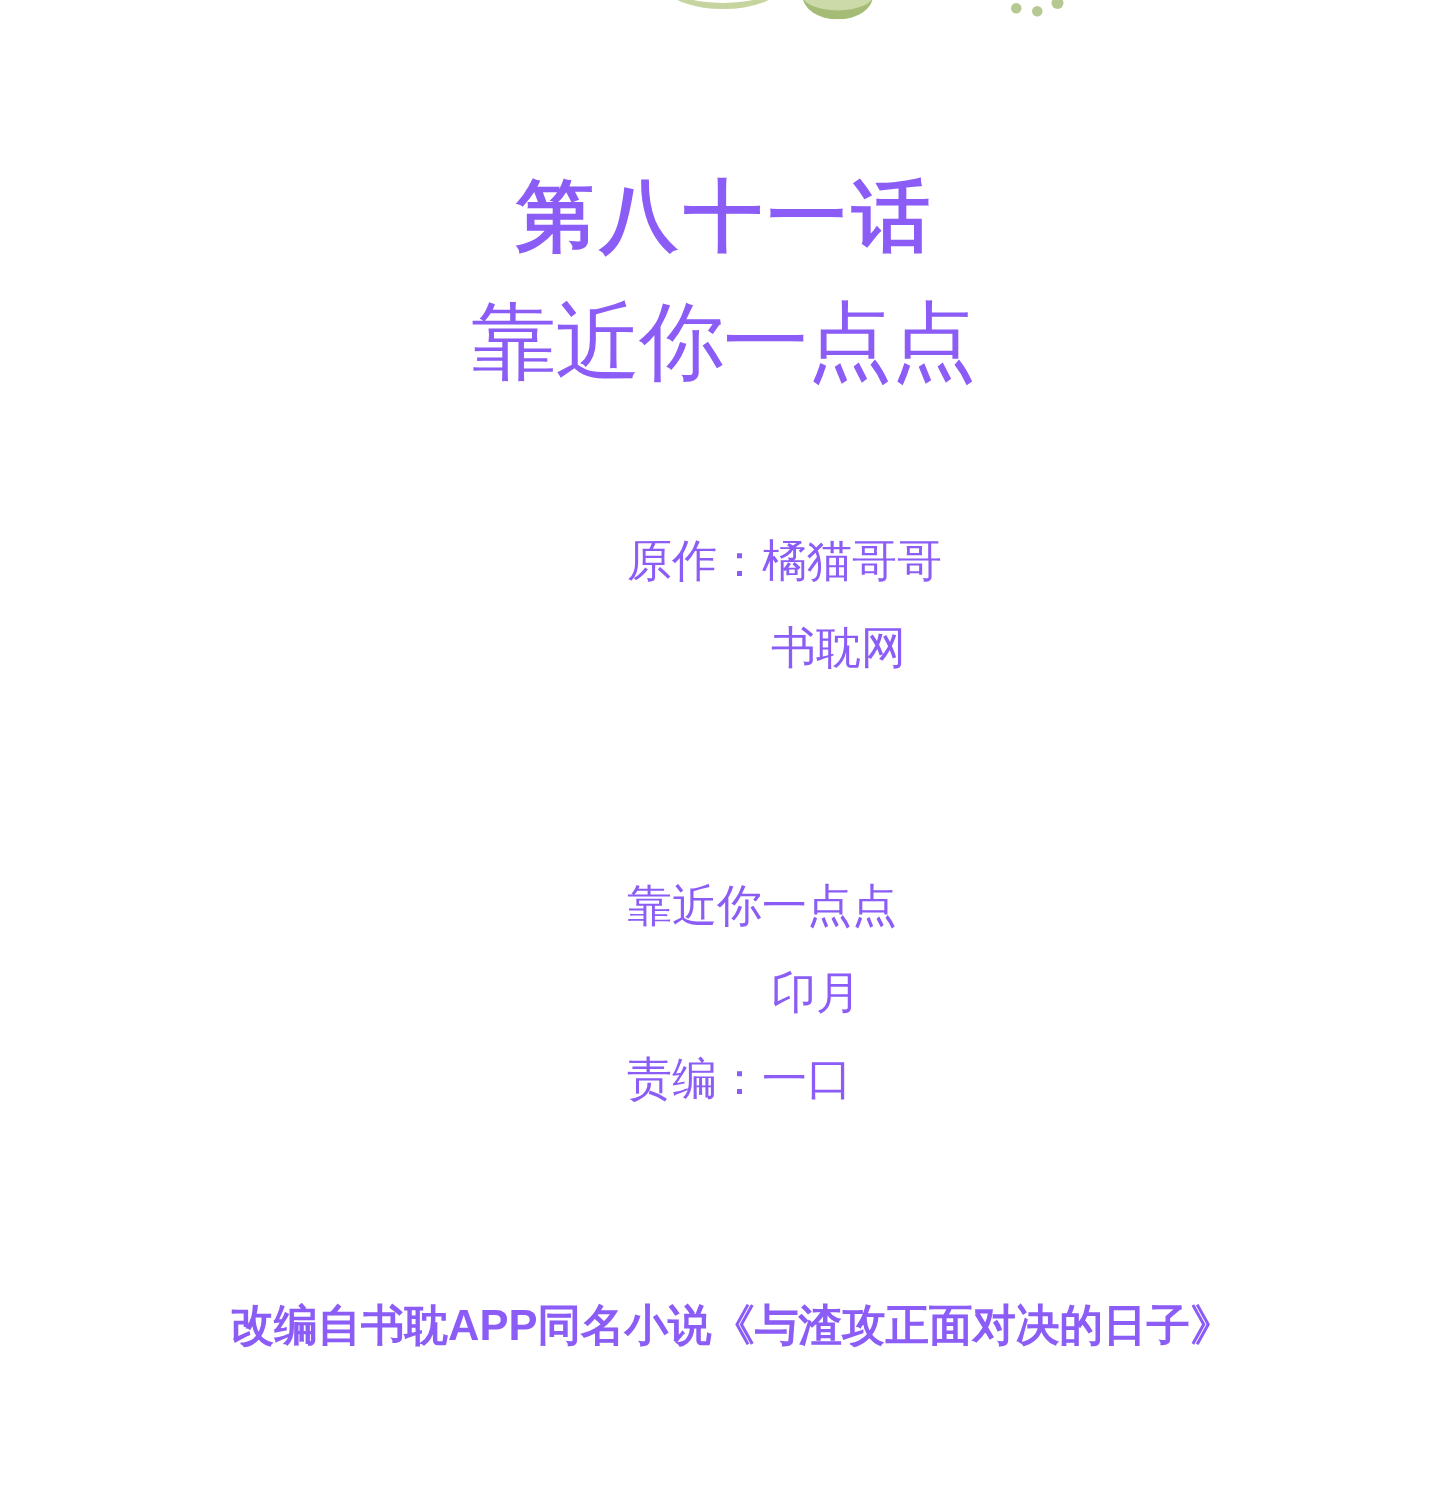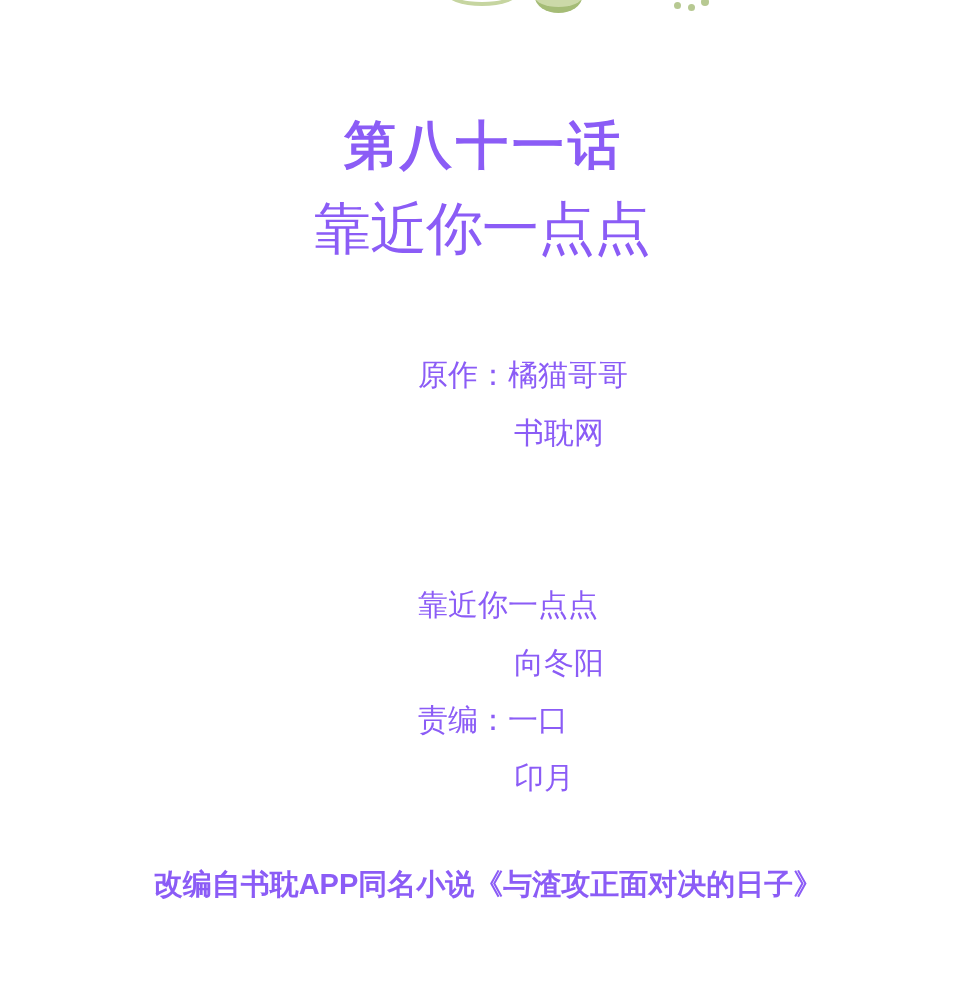--- a/index.html
+++ b/index.html
@@ -143,32 +143,28 @@
     <div class="credit-row">
     </div>
 
     <div class="credit-row">
     </div>
 
     <div class="credit-row">
       <span class="credit-value">靠近你一点点</span>
     </div>
 
+
     <div class="credit-row cont">
       <span class="credit-label"></span>
-      <span class="credit-value">向冬阳</span>
+      <span class="credit-value">卬月</span>
     </div>
 
     <div class="credit-row">
       <span class="credit-label">责编：</span>
       <span class="credit-value">一口</span>
-    </div>
-
-    <div class="credit-row cont">
-      <span class="credit-label"></span>
-      <span class="credit-value">卬月</span>
     </div>
 
   </div>
 
   <div class="footer-note">改编自书耽APP同名小说《与渣攻正面对决的日子》</div>
 
 </div>
 
 </body></html>

